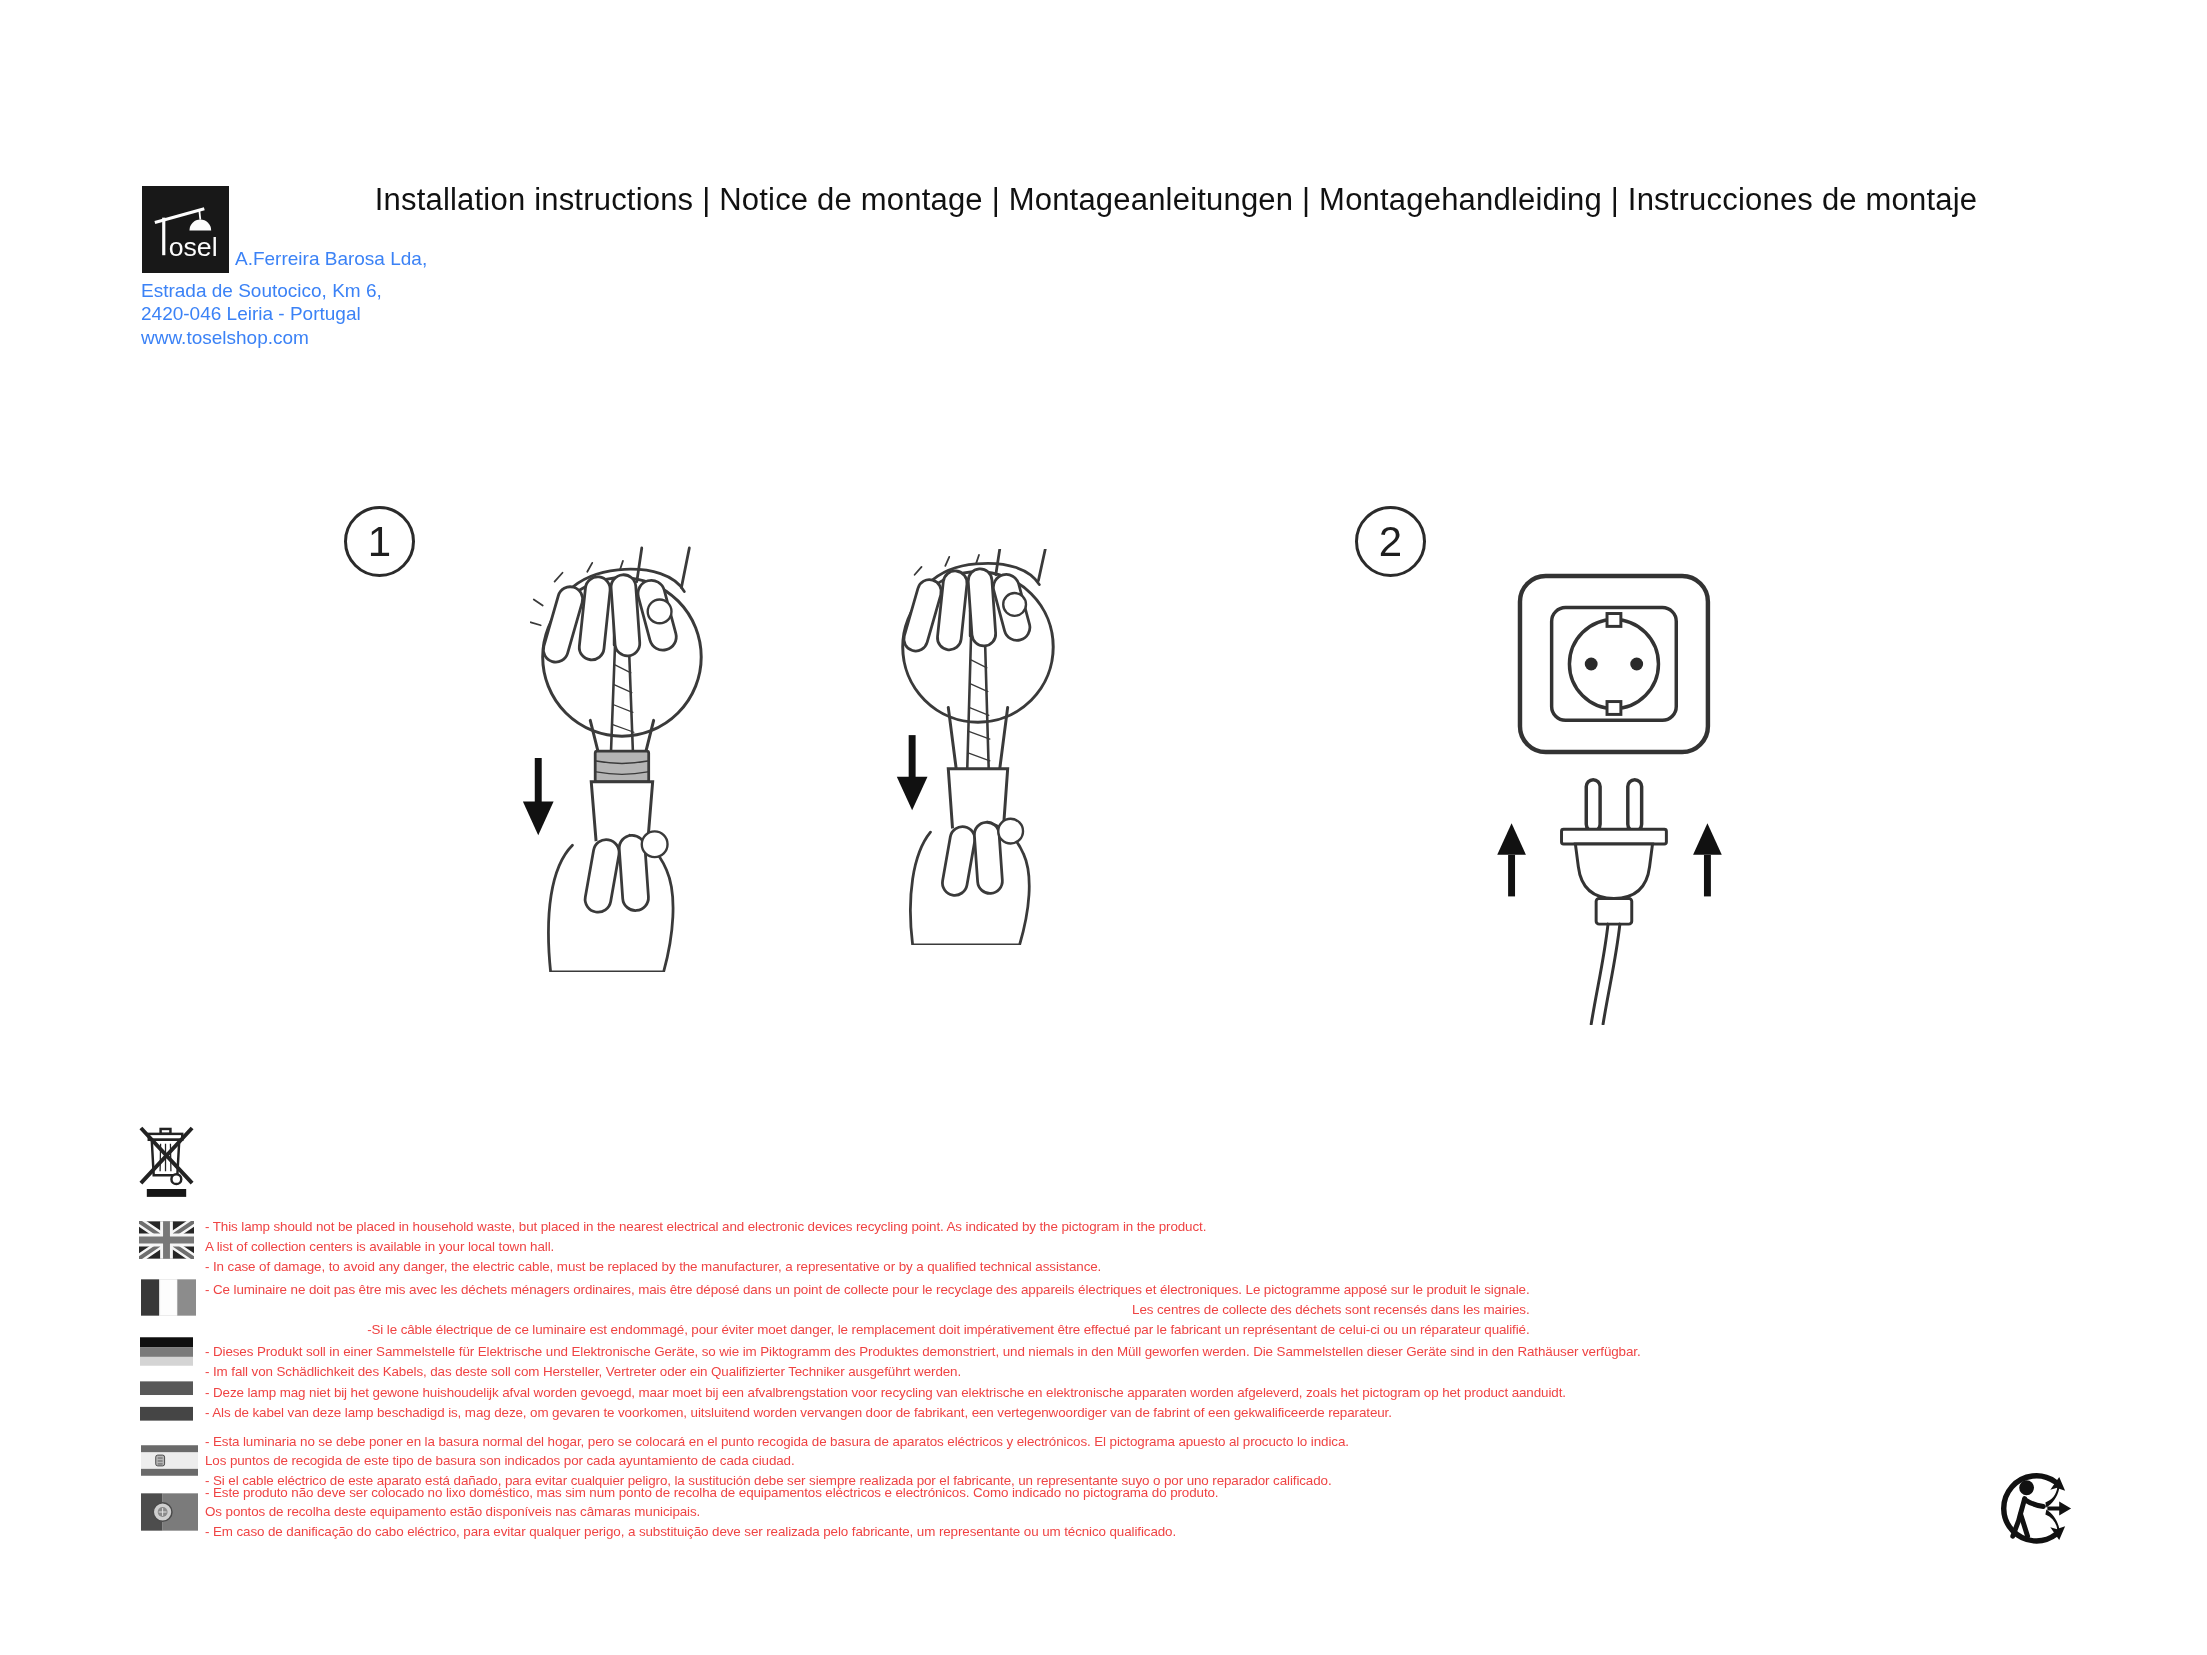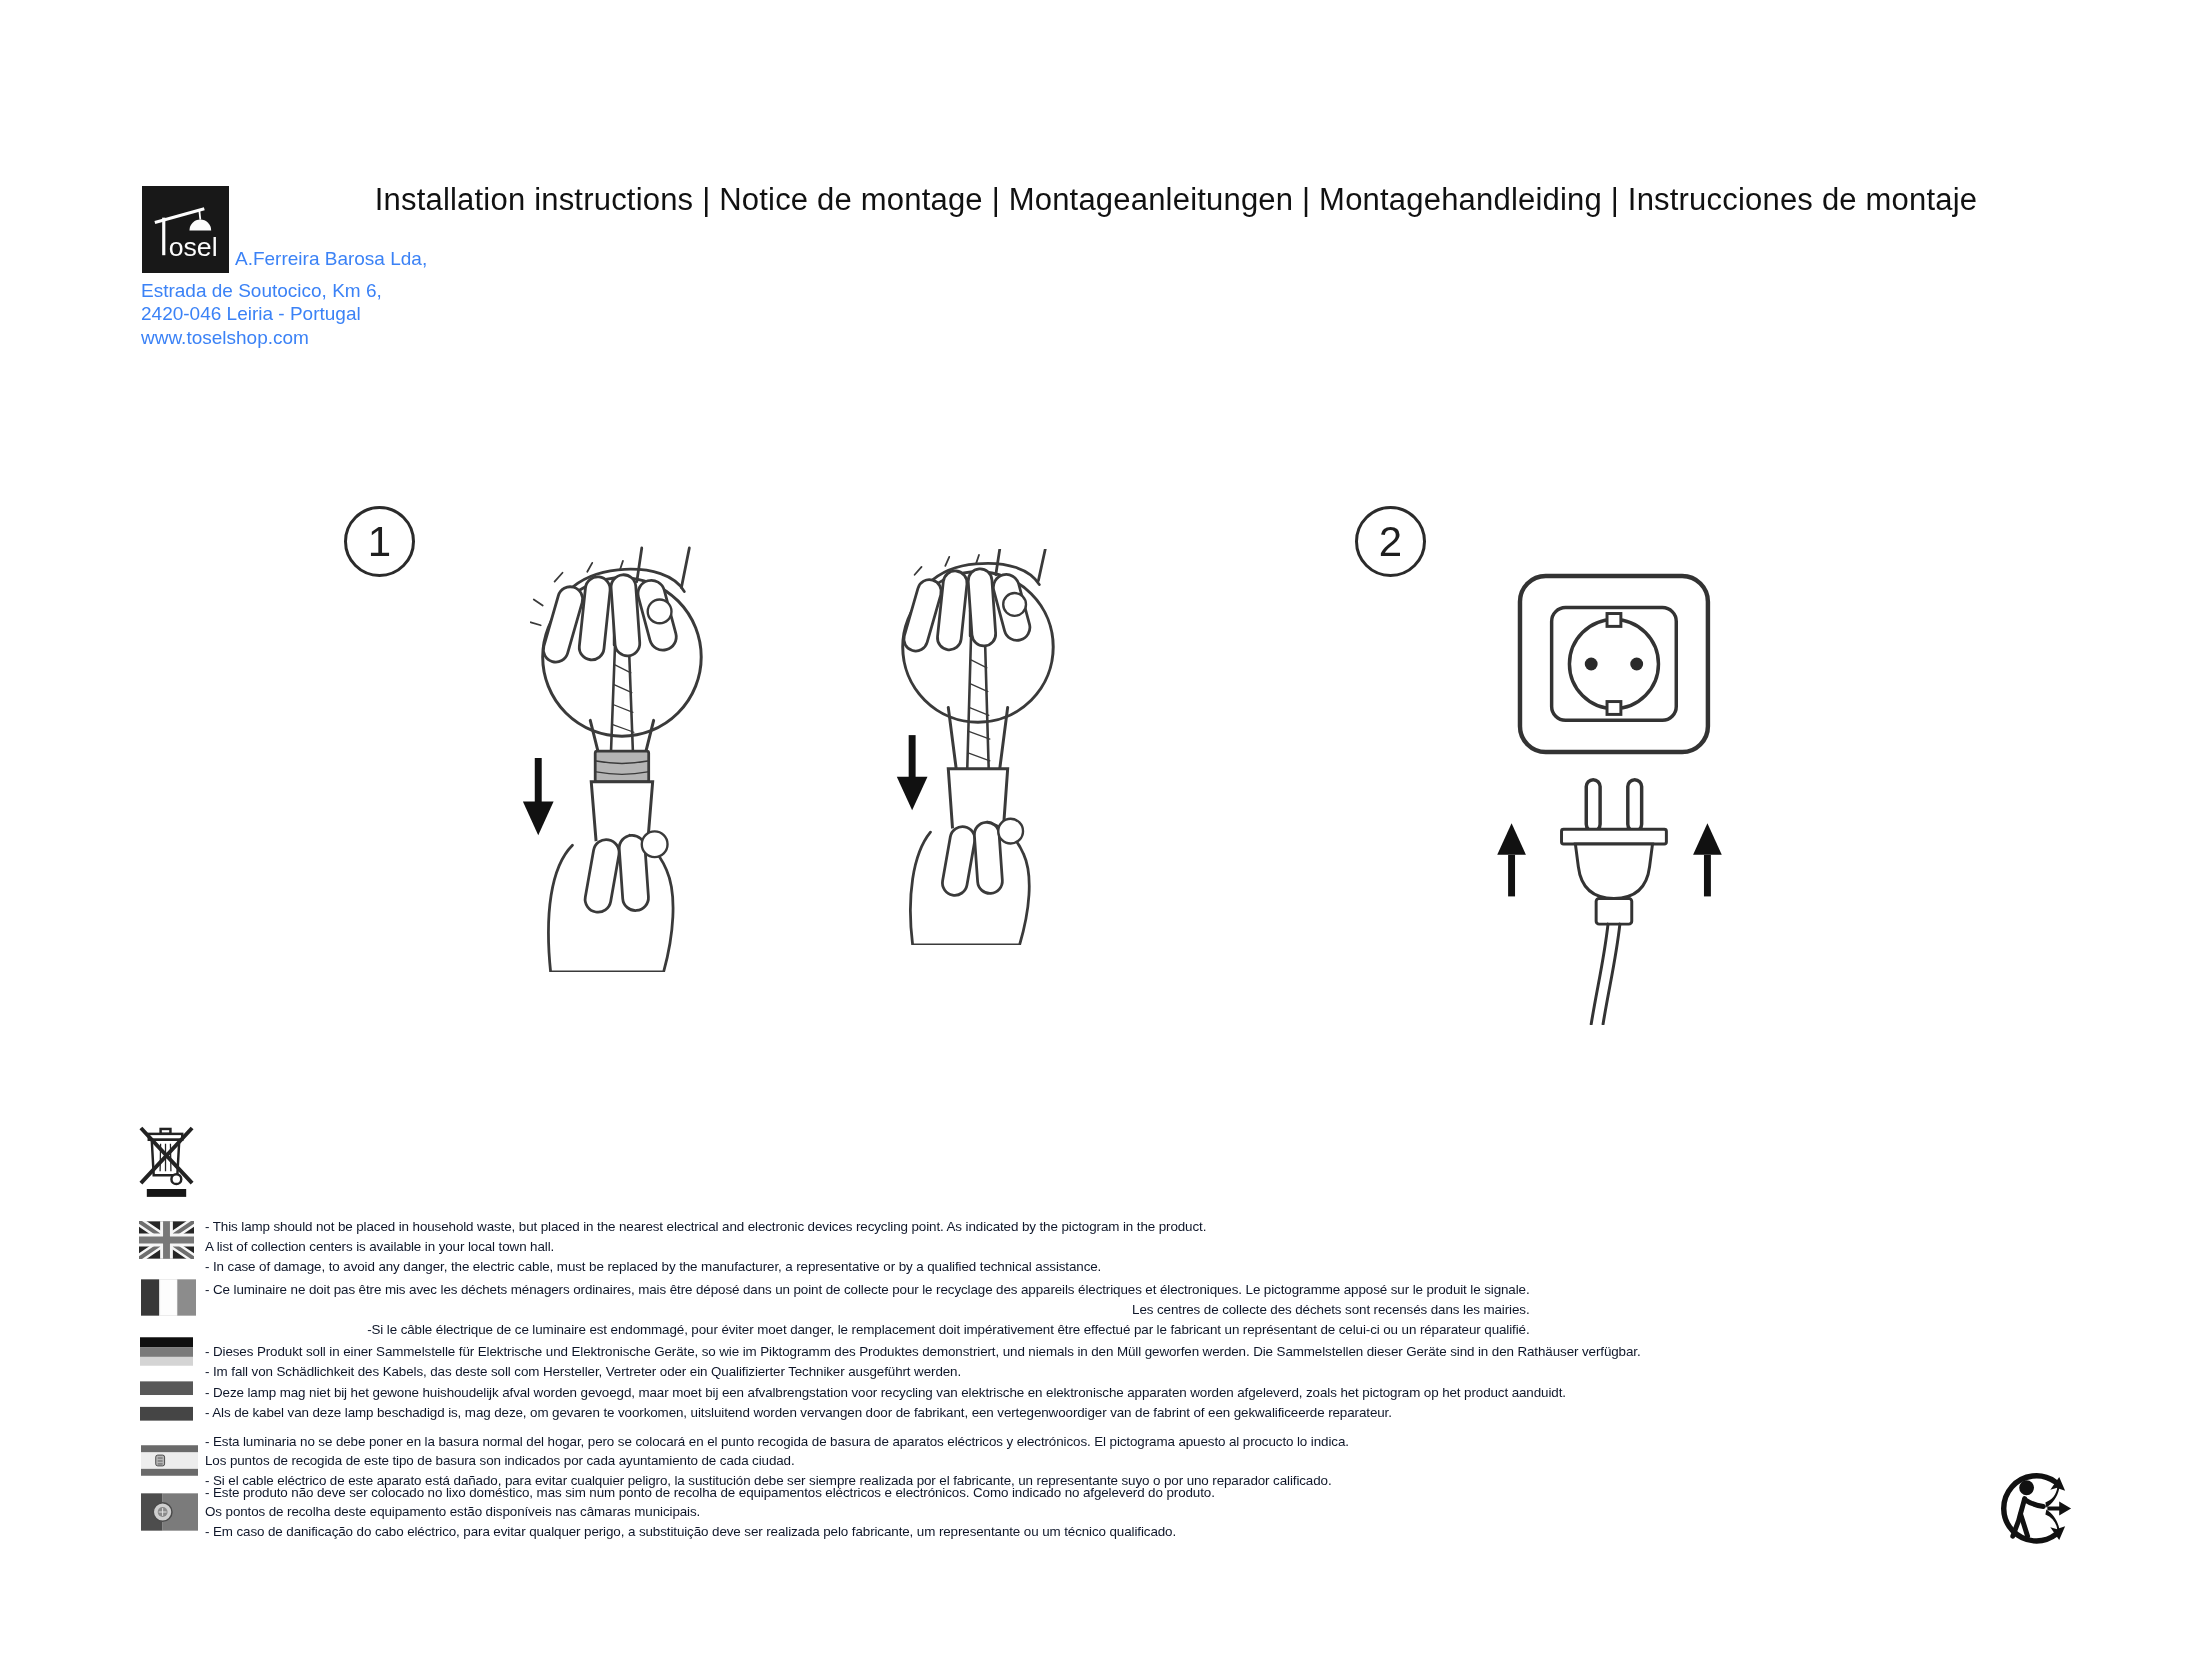--- a/index.html
+++ b/index.html
@@ -4,21 +4,21 @@
 <style>
   html,body{margin:0;padding:0;background:#ffffff;}
   #page{position:relative;width:2208px;height:1655px;background:#ffffff;overflow:hidden;
         font-family:"Liberation Sans", sans-serif;color:#161616;margin-top:39px;}
   .abs{position:absolute;}
   .title{font-size:31px;letter-spacing:0.2px;color:#111;text-align:center;white-space:nowrap;}
   .addr{font-size:19px;color:#3b82f6;white-space:nowrap;}
   .step-circle{width:65px;height:65px;border:3px solid #2b2b2b;border-radius:50%;
                display:flex;align-items:center;justify-content:center;
                font-size:42px;font-weight:400;color:#1e1e1e;background:#fff;}
-  .notice-line{font-size:13.4px;line-height:20px;color:#0f172a;white-space:nowrap;letter-spacing:-0.1px;}
+  .notice-line{font-size:13.4px;line-height:20px;color:#ef4444;white-space:nowrap;letter-spacing:-0.1px;}
   .notice-tight .notice-line{line-height:19.3px;}
   .logo-box{width:87px;height:87px;background:#181818;}
   svg{display:block;}
   .flag{box-sizing:border-box;}
 </style>
 </head>
 <body>
 
 <div id="page">
 
@@ -234,21 +234,21 @@
   </div>
 
   <svg class="abs flag" style="left:141px;top:1454px;" width="57" height="38" viewBox="0 0 58 38">
     <rect width="22" height="38" fill="#4d4d4d"></rect>
     <rect x="22" width="36" height="38" fill="#7b7b7b"></rect>
     <circle cx="22" cy="19" r="9.5" fill="#cfcfcf" stroke="#4a4a4a" stroke-width="1.5"></circle>
     <circle cx="22" cy="19" r="5" fill="#8a8a8a"></circle>
     <path d="M22 15 L22 23 M18 19 L26 19" stroke="#e2e2e2" stroke-width="1"></path>
   </svg>
   <div class="abs notice-tight" style="left:205px;top:1444px;">
-    <div class="notice-line">- Este produto não deve ser colocado no lixo doméstico, mas sim num ponto de recolha de equipamentos eléctricos e electrónicos. Como indicado no afgeleverd do produto.</div>
+    <div class="notice-line">- Este produto não deve ser colocado no lixo doméstico, mas sim num ponto de recolha de equipamentos eléctricos e electrónicos. Como indicado no pictograma do produto.</div>
     <div class="notice-line">Os pontos de recolha deste equipamento estão disponíveis nas câmaras municipais.</div>
     <div class="notice-line">- Em caso de danificação do cabo eléctrico, para evitar qualquer perigo, a substituição deve ser realizada pelo fabricante, um representante ou um técnico qualificado.</div>
   </div>
 
   <svg class="abs" style="left:1996px;top:1430px;" width="79" height="79" viewBox="0 0 80 80">
     <path d="M60 13 A33 33 0 1 0 61 66" stroke="#111" stroke-width="5.5" fill="none" stroke-linecap="round"></path>
     <circle cx="31" cy="19" r="7.5" fill="#111"></circle>
     <g stroke="#111" stroke-width="5" fill="none" stroke-linecap="round">
       <path d="M29 30 C27 38 25 44 23 52 L17 68"></path>
       <path d="M25 46 L32 68"></path>

